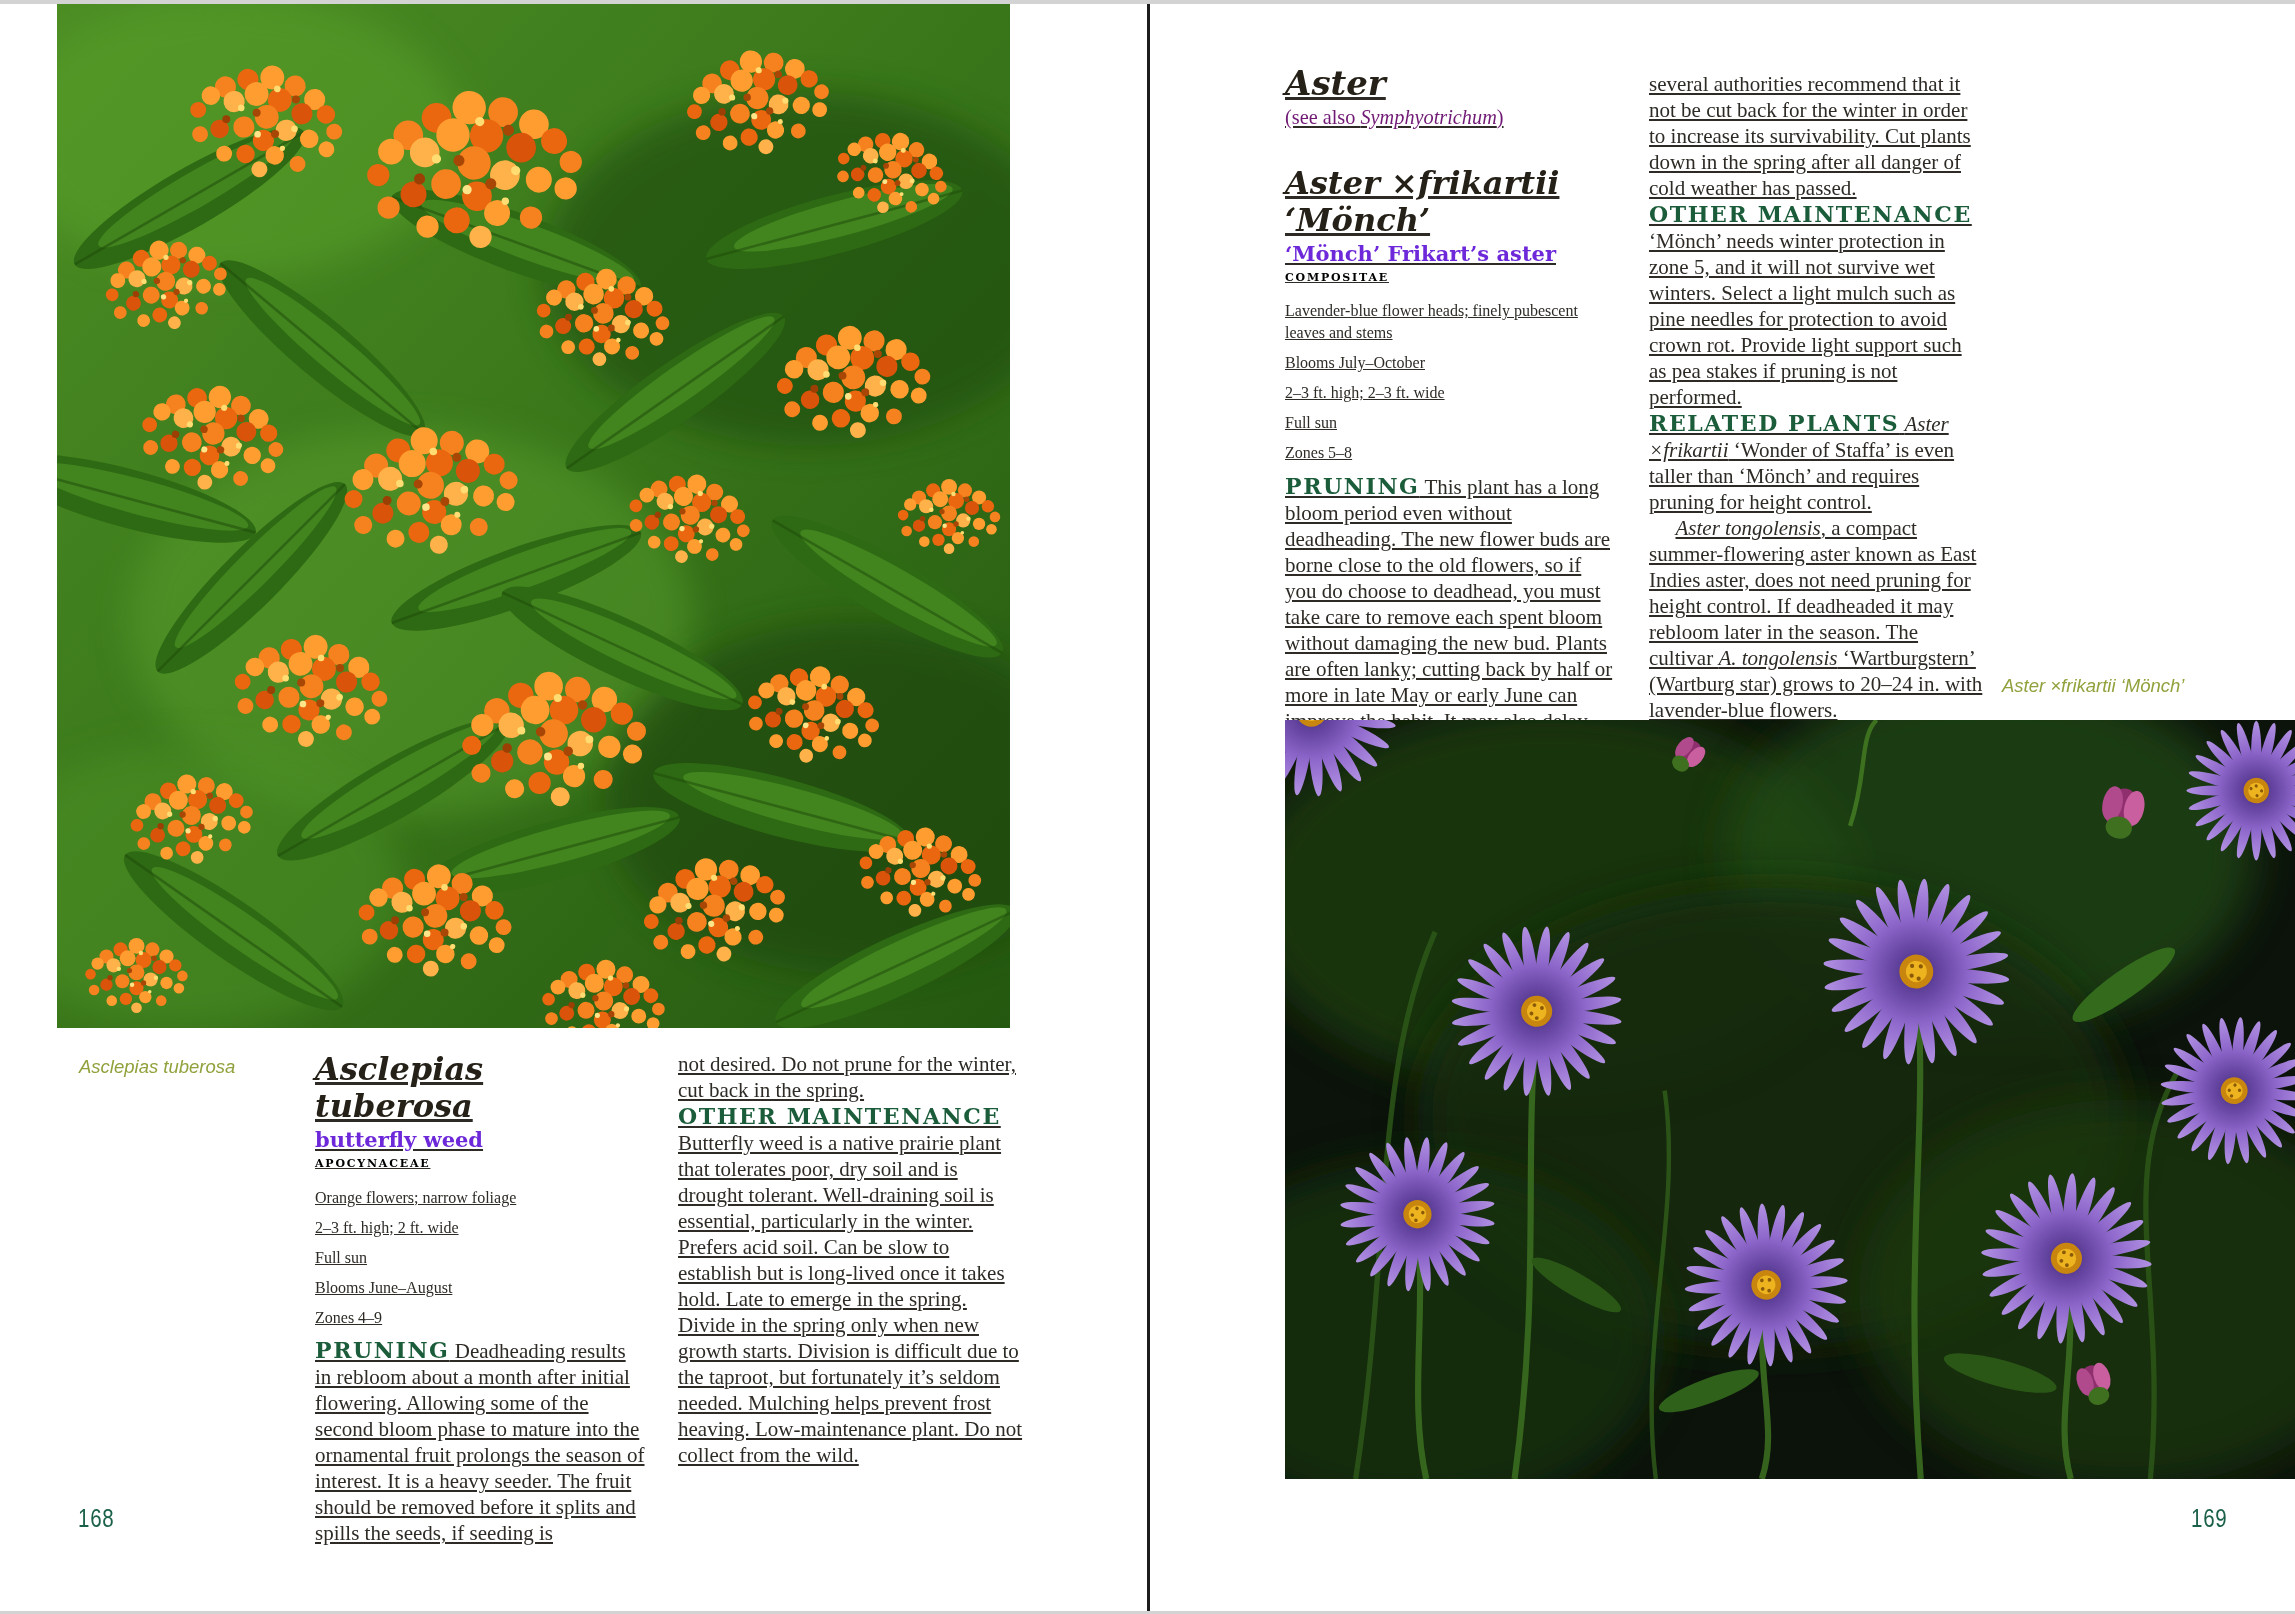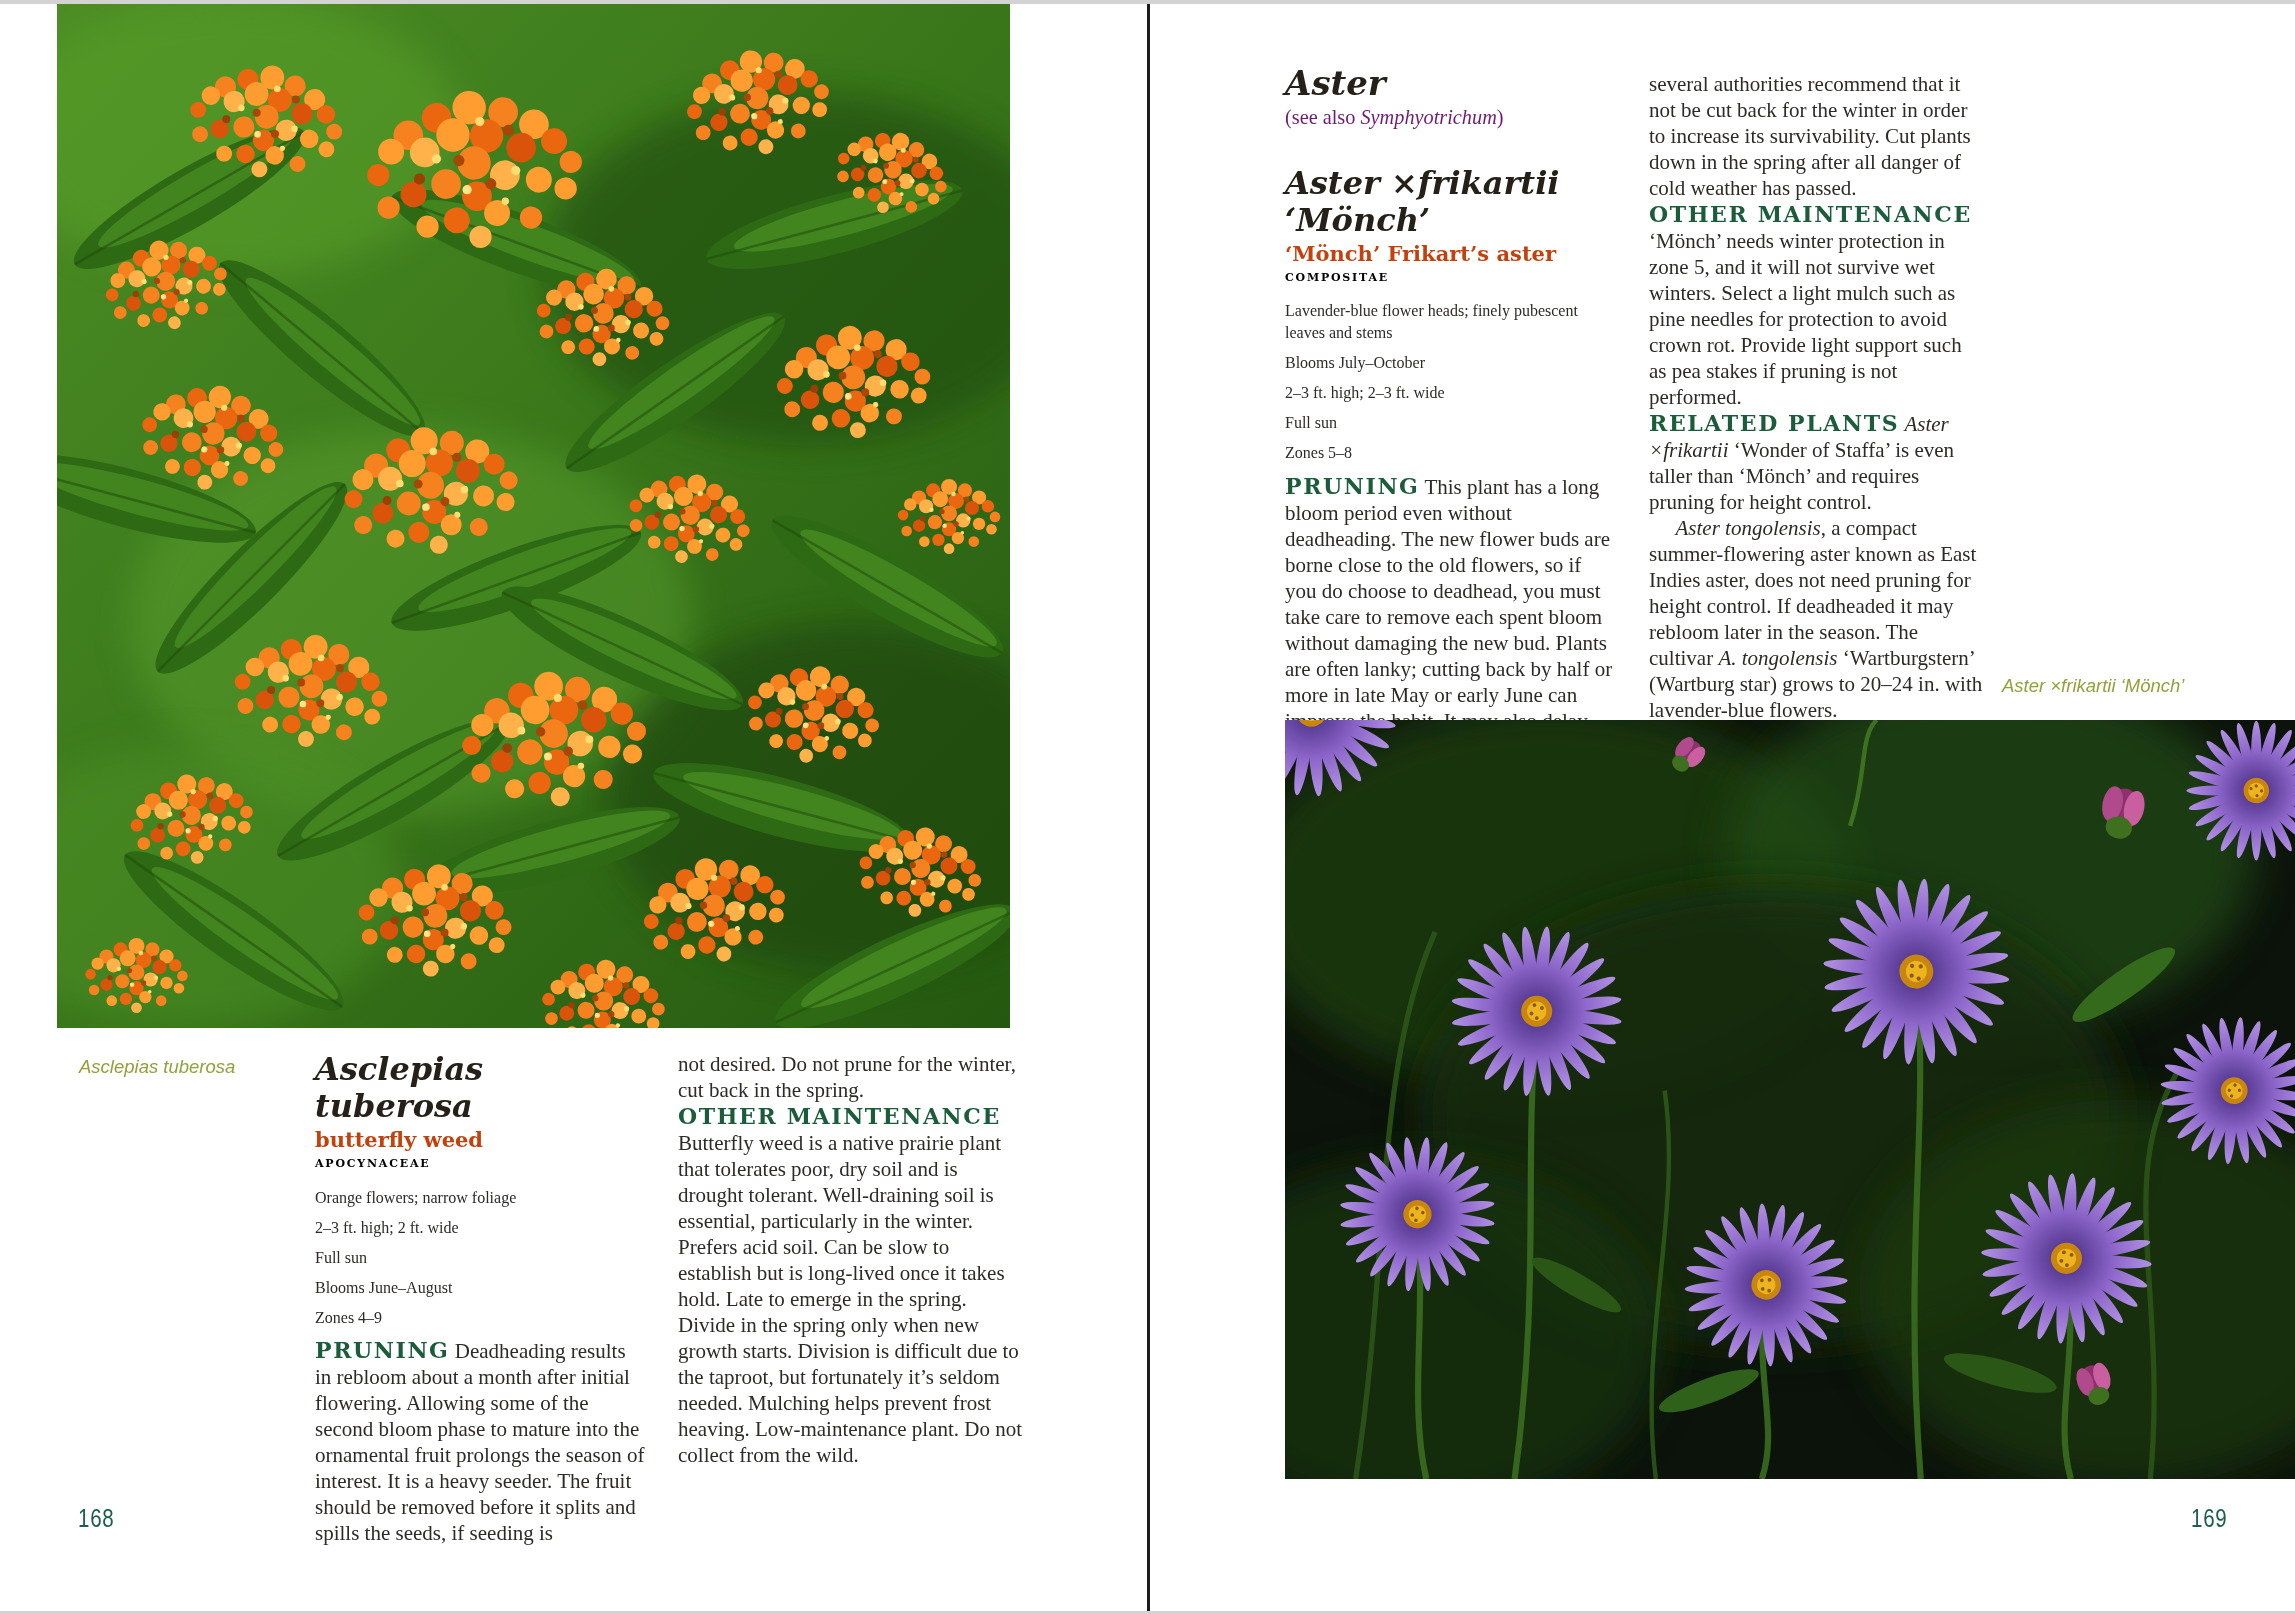--- a/index.html
+++ b/index.html
@@ -12,30 +12,30 @@
 
   .photo{position:absolute;display:block;}
   .photo svg{display:block;width:100%;height:100%;}
 
   .caption{position:absolute;font-family:"Liberation Sans",sans-serif;font-style:italic;
            font-size:18.5px;color:#92a13c;white-space:nowrap;}
 
   .pagenum{position:absolute;font-family:"Liberation Sans",sans-serif;font-size:25px;
            color:#1a604a;transform:scaleX(.82);transform-origin:left top;letter-spacing:0.9px;}
 
-  .col{position:absolute;}
+  .col{position:absolute;text-decoration:underline;}
 
   .entry-title{font-family:"DejaVu Serif","Liberation Serif",serif;font-weight:bold;font-style:italic;
                font-size:32px;line-height:37px;color:#252118;margin:0;}
   .genus-title{font-family:"DejaVu Serif","Liberation Serif",serif;font-weight:bold;font-style:italic;
                font-size:34px;line-height:39px;color:#252118;margin:0;}
   .see-also{font-size:20.3px;line-height:25px;margin:1.8px 0 0 0;color:#701a75;}
   .see-also .seg-em{font-style:italic;}
   .common-name{font-family:"DejaVu Serif","Liberation Serif",serif;font-weight:bold;
-               font-size:21px;line-height:26.5px;color:#c2410c;margin:1.8px 0 0 0;}
+               font-size:21px;line-height:26.5px;color:#6d28d9;margin:1.8px 0 0 0;}
   .family{font-family:"DejaVu Serif","Liberation Serif",serif;font-weight:bold;
           font-size:11px;line-height:21px;letter-spacing:1.8px;color:#000000;margin:0 0 8.8px 0;}
 
   ul.details{list-style:none;margin:12.4px 0 0 0;padding:0;font-size:16px;}
   ul.details li{line-height:22px;margin:0 0 8px 0;}
 
   .body-p{font-size:21px;line-height:26px;margin:0;text-align:left;}
   .body-p + .body-p{margin-top:0;}
   .mt10{margin-top:8.8px;}
   .indent{text-indent:26.5px;}

